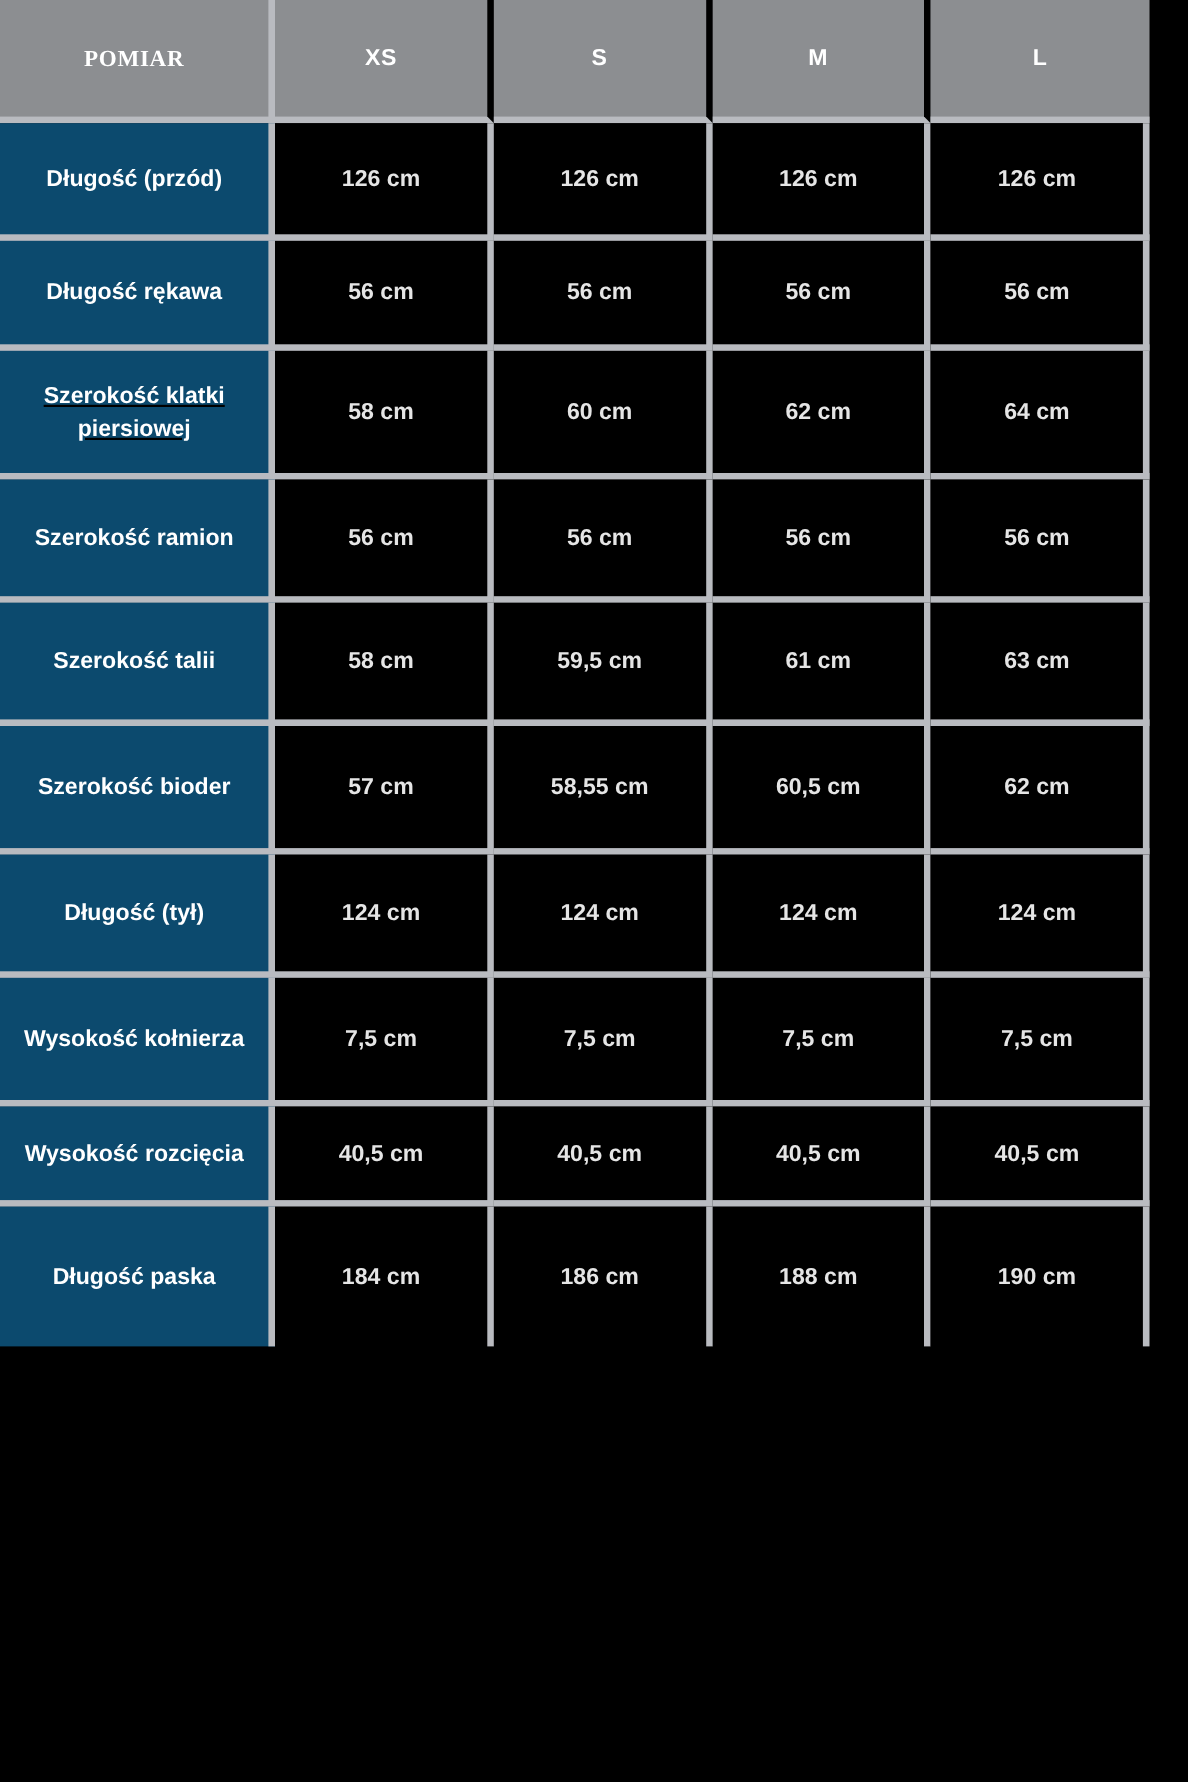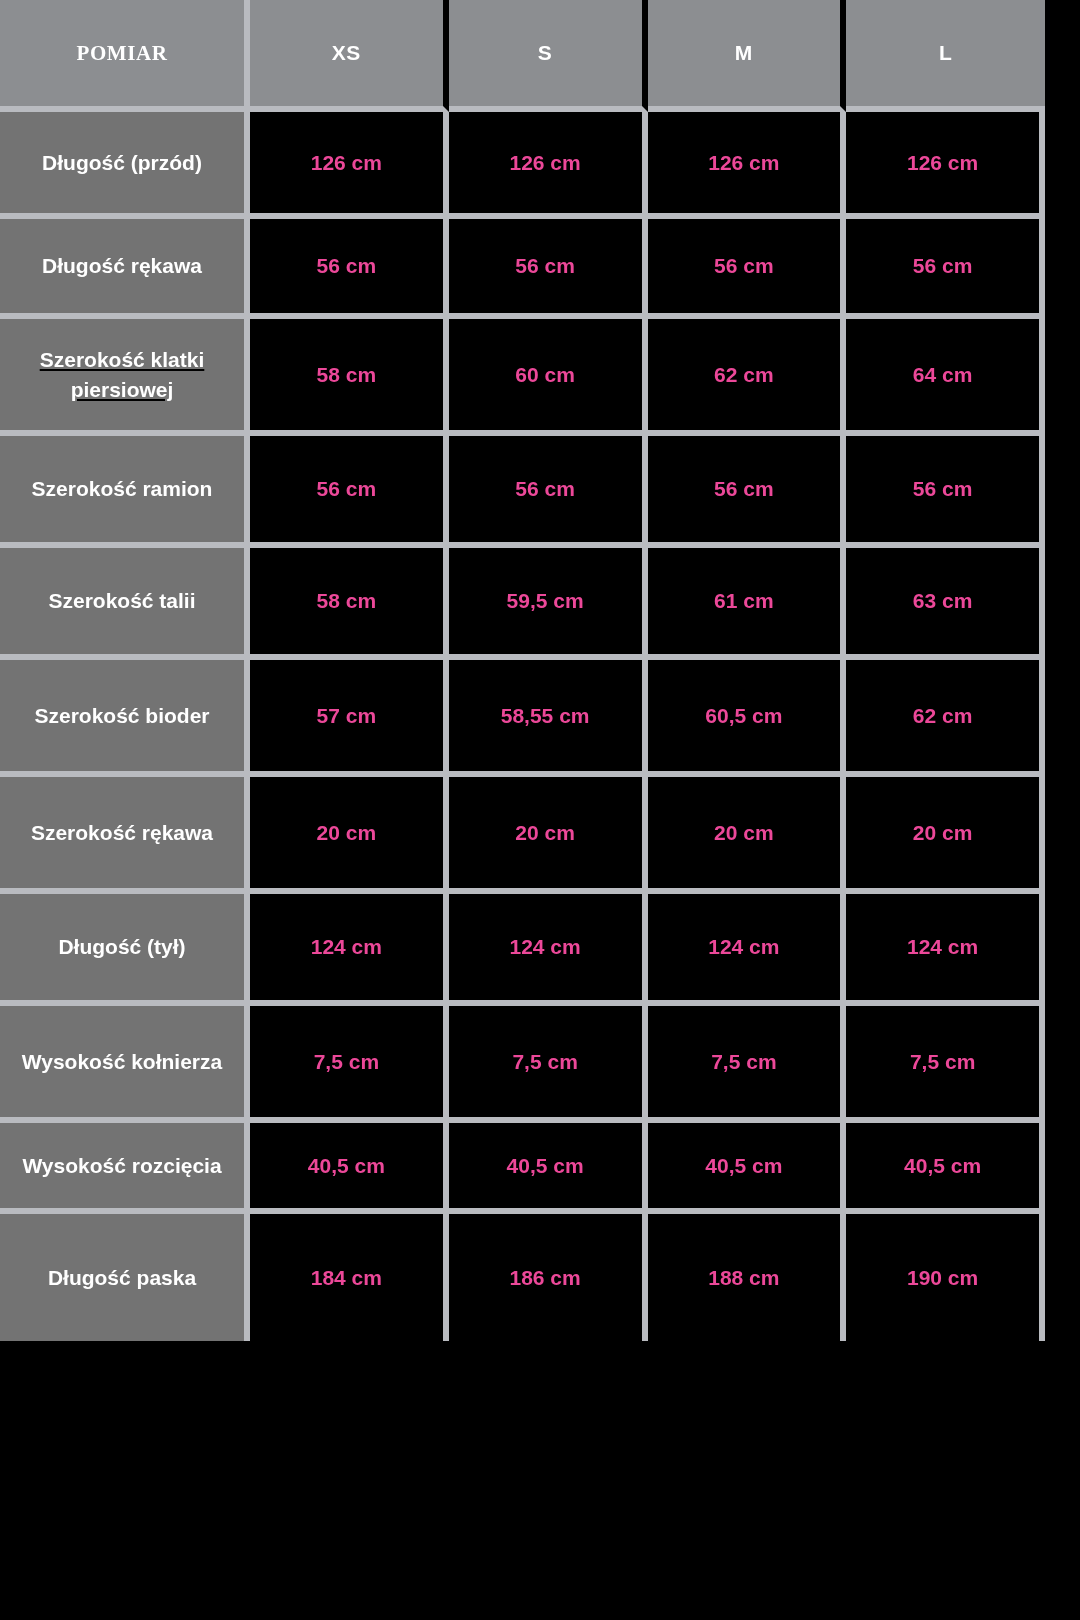--- a/index.html
+++ b/index.html
@@ -41,37 +41,37 @@
   thead th.label-head {
     border-right: 6px solid #b9bbc0;
     font-family: Liberation Serif, serif;
   }
   thead th:last-child {
     border-right: none;
   }
 
   
   tbody th.row-label {
-    background: #737373;
+    background: #0c4a6e;
     color: #ffffff;
     font-size: 21px;
     font-weight: bold;
     text-align: center;
     vertical-align: middle;
     line-height: 1.42;
     padding: 4px 10px;
     border-right: 6px solid #b9bbc0;
     border-bottom: 6px solid #b9bbc0;
     box-sizing: border-box;
   }
 
   
   tbody td.value-cell {
     background: #000000;
-    color: #ec4899;
+    color: #e5e5e5;
     font-size: 21px;
     font-weight: bold;
     text-align: center;
     vertical-align: middle;
     border-right: 6px solid #b9bbc0;
     border-bottom: 6px solid #b9bbc0;
     box-sizing: border-box;
   }
   tbody td.value-cell:last-child {
     border-right: 6px solid #b9bbc0;
@@ -138,27 +138,20 @@
         <td class="value-cell">61 cm</td>
         <td class="value-cell">63 cm</td>
       </tr>
       <tr style="height: 117px;">
         <th class="row-label">Szerokość bioder</th>
         <td class="value-cell">57 cm</td>
         <td class="value-cell">58,55 cm</td>
         <td class="value-cell">60,5 cm</td>
         <td class="value-cell">62 cm</td>
       </tr>
-      <tr style="height: 117px;">
-        <th class="row-label">Szerokość rękawa</th>
-        <td class="value-cell">20 cm</td>
-        <td class="value-cell">20 cm</td>
-        <td class="value-cell">20 cm</td>
-        <td class="value-cell">20 cm</td>
-      </tr>
       <tr style="height: 112px; margin-top: 34px;">
         <th class="row-label">Długość (tył)</th>
         <td class="value-cell">124 cm</td>
         <td class="value-cell">124 cm</td>
         <td class="value-cell">124 cm</td>
         <td class="value-cell">124 cm</td>
       </tr>
       <tr style="height: 117px;">
         <th class="row-label">Wysokość kołnierza</th>
         <td class="value-cell">7,5 cm</td>

